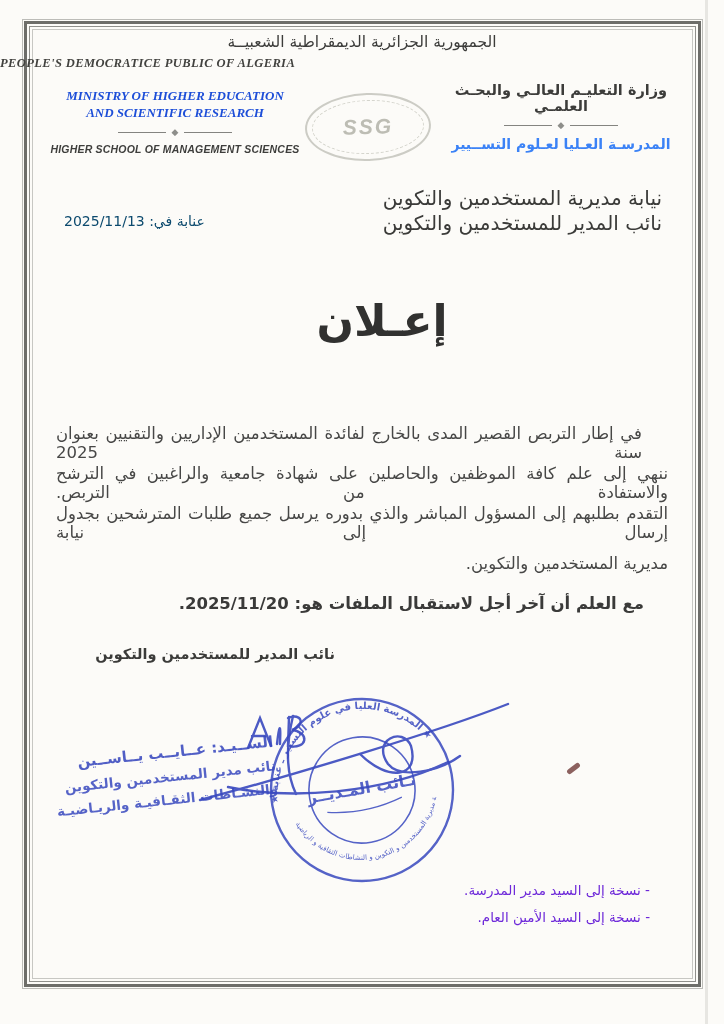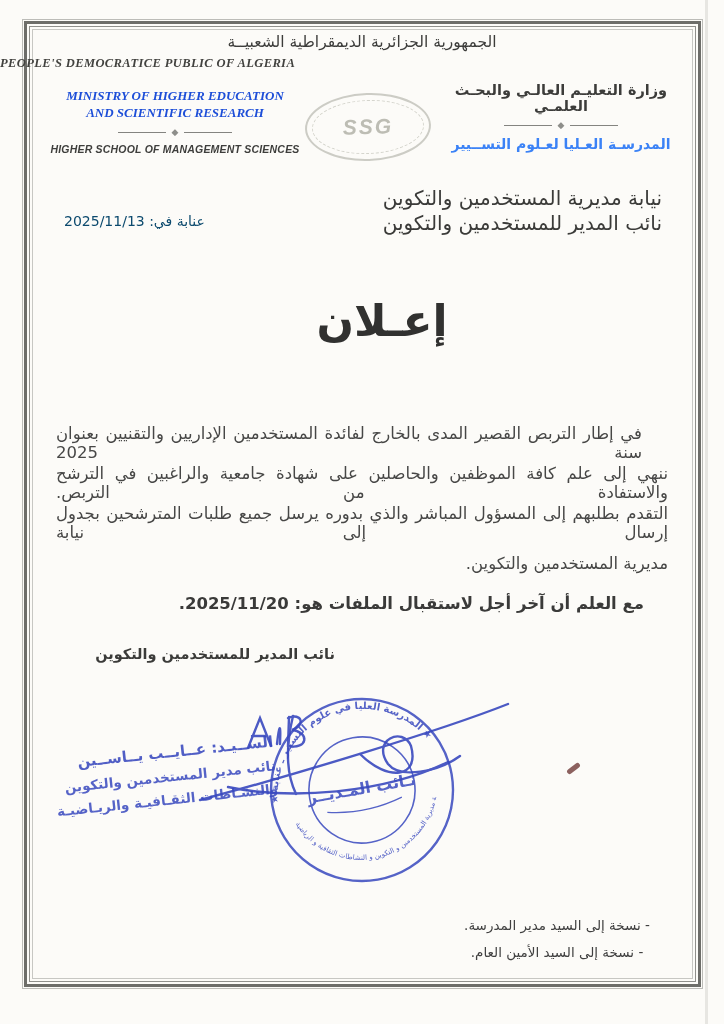--- a/index.html
+++ b/index.html
@@ -65,22 +65,22 @@
     transform:rotate(-6deg);color:#3949bf;text-align:right;}
   .stamp-lines .n{font-size:15px;font-weight:bold;letter-spacing:.5px;opacity:.88;}
   .stamp-lines .r1{font-size:13.5px;font-weight:bold;margin-top:7px;margin-left:-8px;opacity:.85;}
   .stamp-lines .r2{font-size:13.5px;font-weight:bold;margin-top:7px;letter-spacing:.5px;opacity:.85;}
   .round-stamp{position:absolute;left:262px;top:690px;width:200px;height:200px;
     transform:rotate(-10deg);opacity:.85;}
   .sig-ink{position:absolute;left:130px;top:686px;width:395px;height:145px;z-index:3;opacity:.9;}
   .ink-mark{position:absolute;left:566px;top:766px;width:15px;height:5px;background:#6f3b38;
     border-radius:3px;transform:rotate(-38deg);opacity:.8;}
   
-  .copies{position:absolute;right:74px;top:912px;text-align:center;direction:rtl;
-    font-size:13.5px;line-height:27px;color:#404040;}
+  .copies{position:absolute;right:74px;top:877px;text-align:right;direction:rtl;
+    font-size:13.5px;line-height:27px;color:#6d28d9;}
 </style>
 </head>
 <body>
 
 <div class="scan-edge-right"></div>
 
 <div class="frame">
   <div class="f2">
     <div class="f3">
       <div class="f4"></div>

